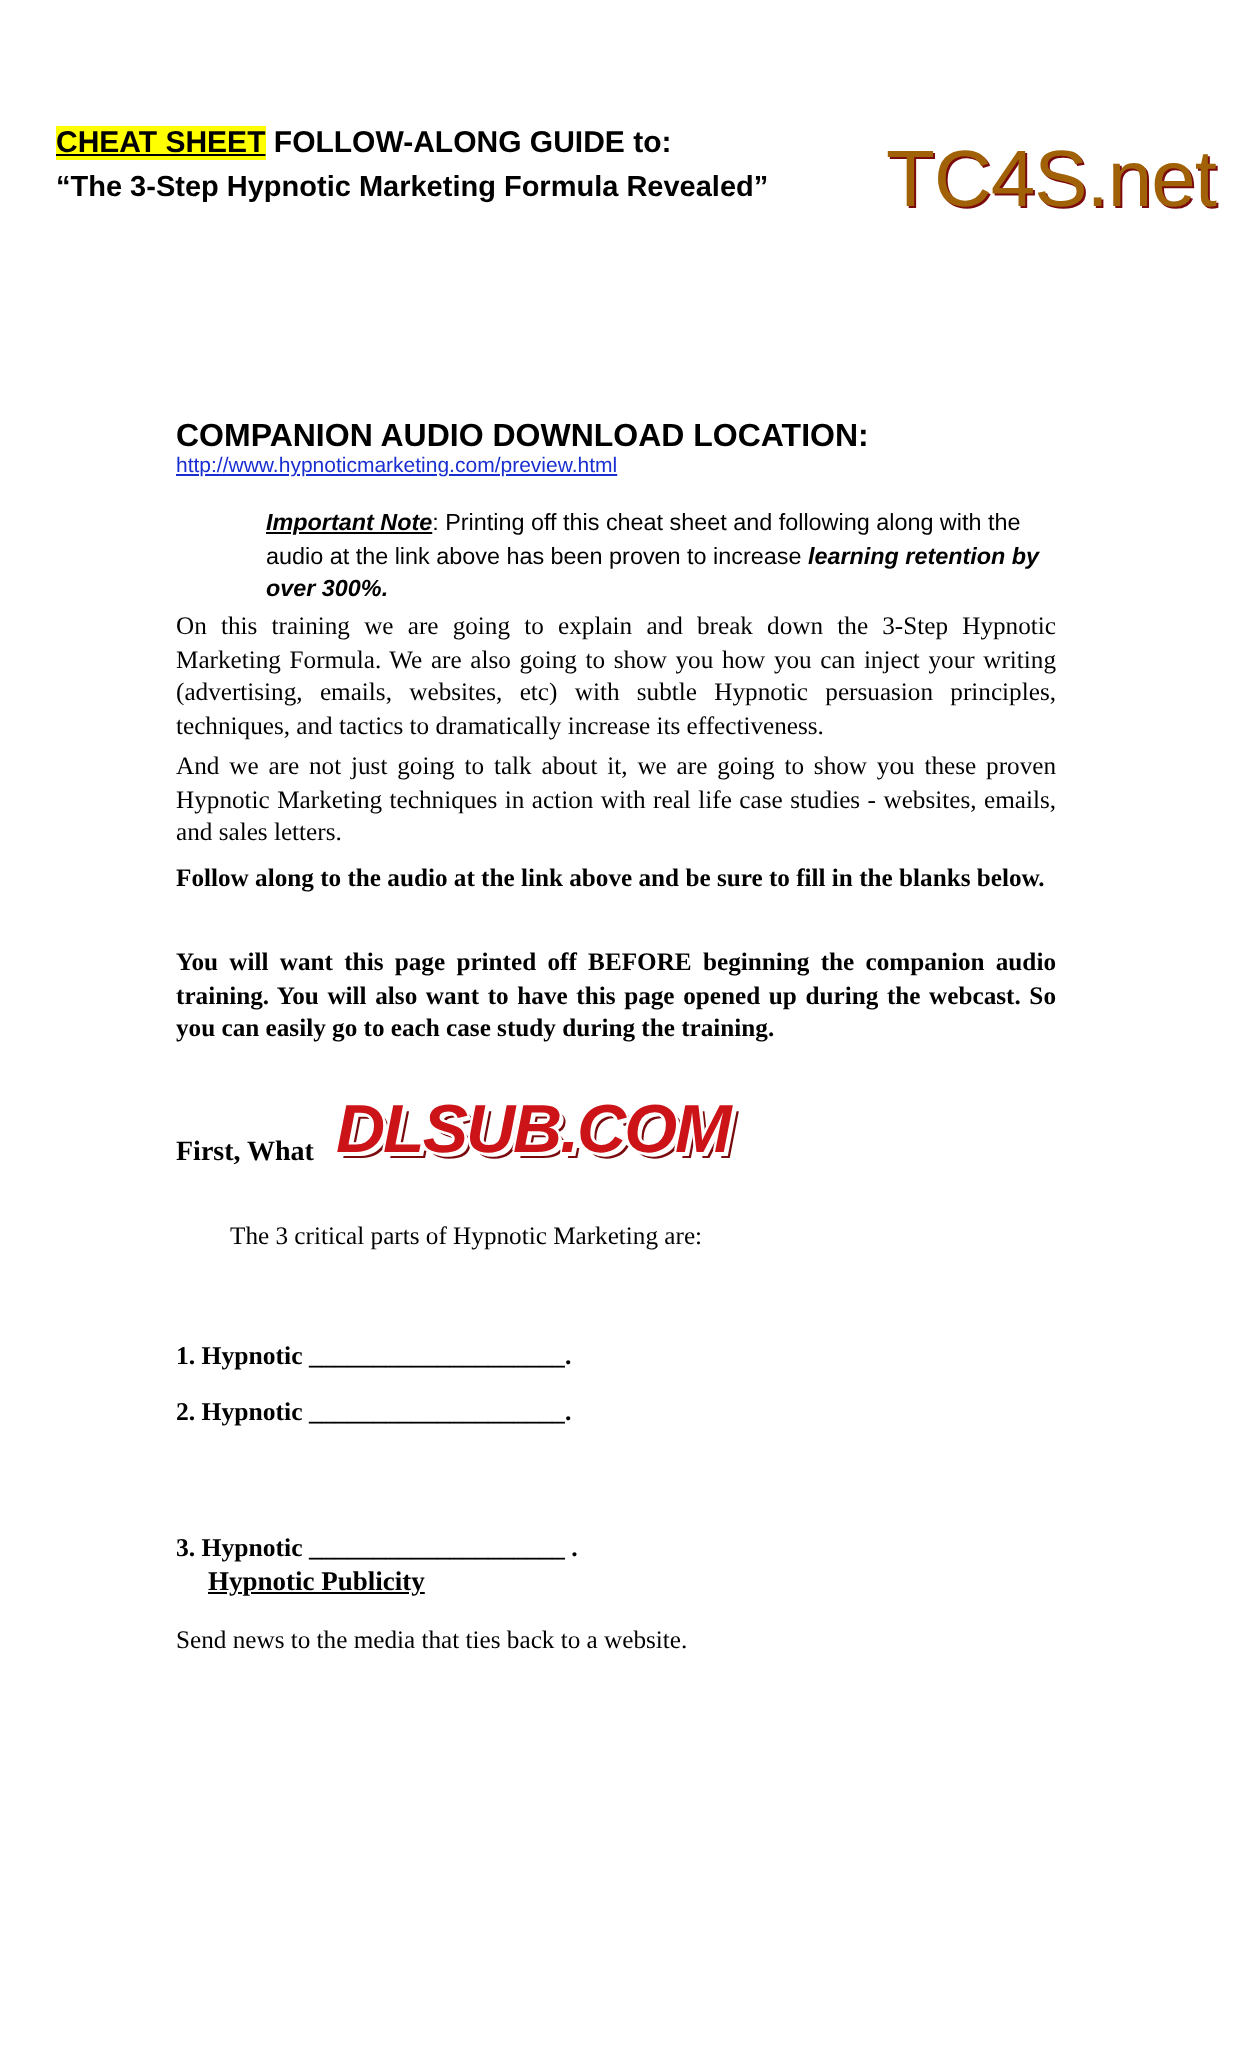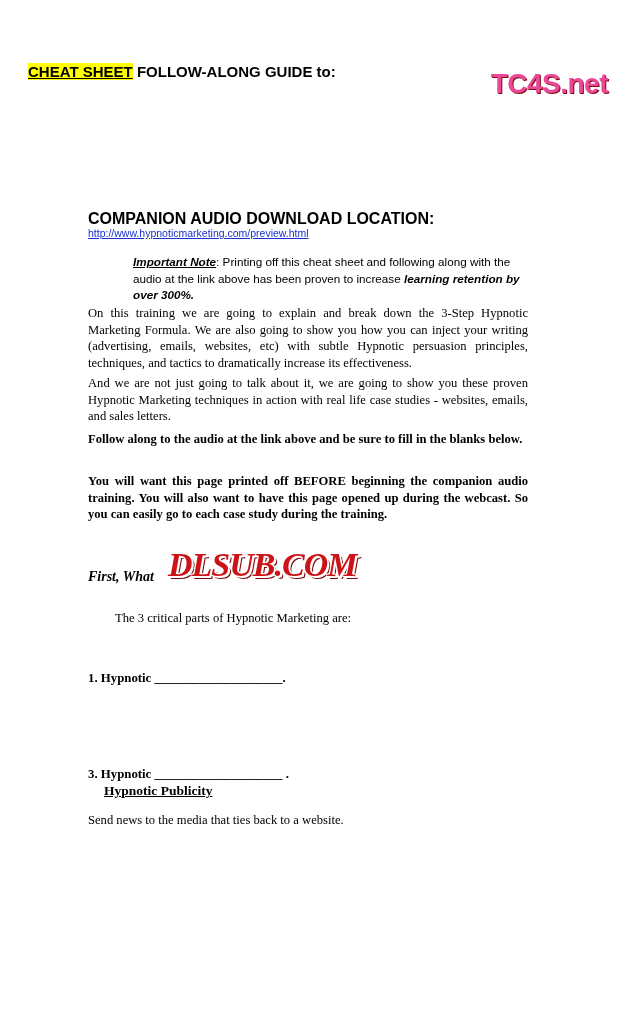--- a/index.html
+++ b/index.html
@@ -20,23 +20,23 @@
     width: 622px;
     height: 1024px;
     background: #ffffff;
   }
   
   .watermark-top {
     position: absolute;
     top: 6px;
     right: 14px;
     font-family: "Liberation Sans", sans-serif;
-    font-weight: bold;
-    font-size: 28px;
-    color: #ec4899;
+    font-weight: normal;
+    font-size: 40px;
+    color: #a16207;
     letter-spacing: -0.5px;
     text-shadow: 1px 1px 0 #7a0a0d;
   }
   
   .title-block {
     text-align: left;
     margin-top: 62px;
     margin-left: 28px;
   }
   .title-line1 {
@@ -107,29 +107,28 @@
   .p2 { top: 313px; }
   .p3 { top: 369px; font-weight: bold; }
   .p4 { top: 411px; font-weight: bold; }
 
   .section-head {
     position: absolute;
     left: 88px;
     font-family: "Liberation Serif", serif;
     font-weight: bold;
     font-size: 14px;
-    font-style: italic;
   }
   .first-what { top: 507px; }
 
   .dlsub {
     position: absolute;
     top: 484px;
     left: 168px;
-    font-family: Liberation Serif, serif;
+    font-family: Liberation Sans, sans-serif;
     font-weight: bold;
     font-style: italic;
     font-size: 34px;
     color: #cc1418;
     letter-spacing: -1px;
     text-shadow:
       2px 2px 0 #ffffff,
       -1px -1px 0 #ffffff,
       1px -1px 0 #ffffff,
       -1px 1px 0 #ffffff,
@@ -165,38 +164,40 @@
 <body>
 
 <div class="page">
 
   <div class="watermark-top">TC4S.net</div>
 
   <div class="title-block">
     <div class="title-line1">
       <span class="hl">CHEAT SHEET</span><span class="nohl-bold"> FOLLOW-ALONG GUIDE to:</span>
     </div>
+    <div class="title-line2">“The 3-Step Hypnotic Marketing Formula Revealed”</div>
   </div>
 
   <div class="companion-label">COMPANION AUDIO DOWNLOAD LOCATION:</div>
   <a class="companion-link" href="#">http://www.hypnoticmarketing.com/preview.html</a>
 
   <div class="note-box">
     <span class="note-label">Important Note</span><span>: Printing off this cheat sheet and following along with the audio at the link above has been proven to increase </span><span class="note-bold-italic">learning retention by over 300%.</span>
   </div>
 
   <div class="para p1">On this training we are going to explain and break down the 3-Step Hypnotic Marketing Formula. We are also going to show you how you can inject your writing (advertising, emails, websites, etc) with subtle Hypnotic persuasion principles, techniques, and tactics to dramatically increase its effectiveness.</div>
   <div class="para p2">And we are not just going to talk about it, we are going to show you these proven Hypnotic Marketing techniques in action with real life case studies - websites, emails, and sales letters.</div>
   <div class="para p3">Follow along to the audio at the link above and be sure to fill in the blanks below.</div>
   <div class="para p4">You will want this page printed off BEFORE beginning the companion audio training.   You will also want to have this page opened up during the webcast. So you can easily go to each case study during the training.</div>
 
   <div class="section-head first-what">First, What</div>
   <div class="dlsub">DLSUB.COM</div>
 
   <div class="para p6">The 3 critical parts of Hypnotic Marketing are:</div>
 
   <div class="blank-line bl1">1. Hypnotic ____________________.</div>
+  <div class="blank-line bl2">2. Hypnotic ____________________.</div>
   <div class="blank-line bl3">3. Hypnotic ____________________ .</div>
 
   <div class="sub-head">Hypnotic Publicity</div>
   <div class="para p7">Send news to the media that ties back to a website.</div>
 
 </div>
 
 </body></html>

